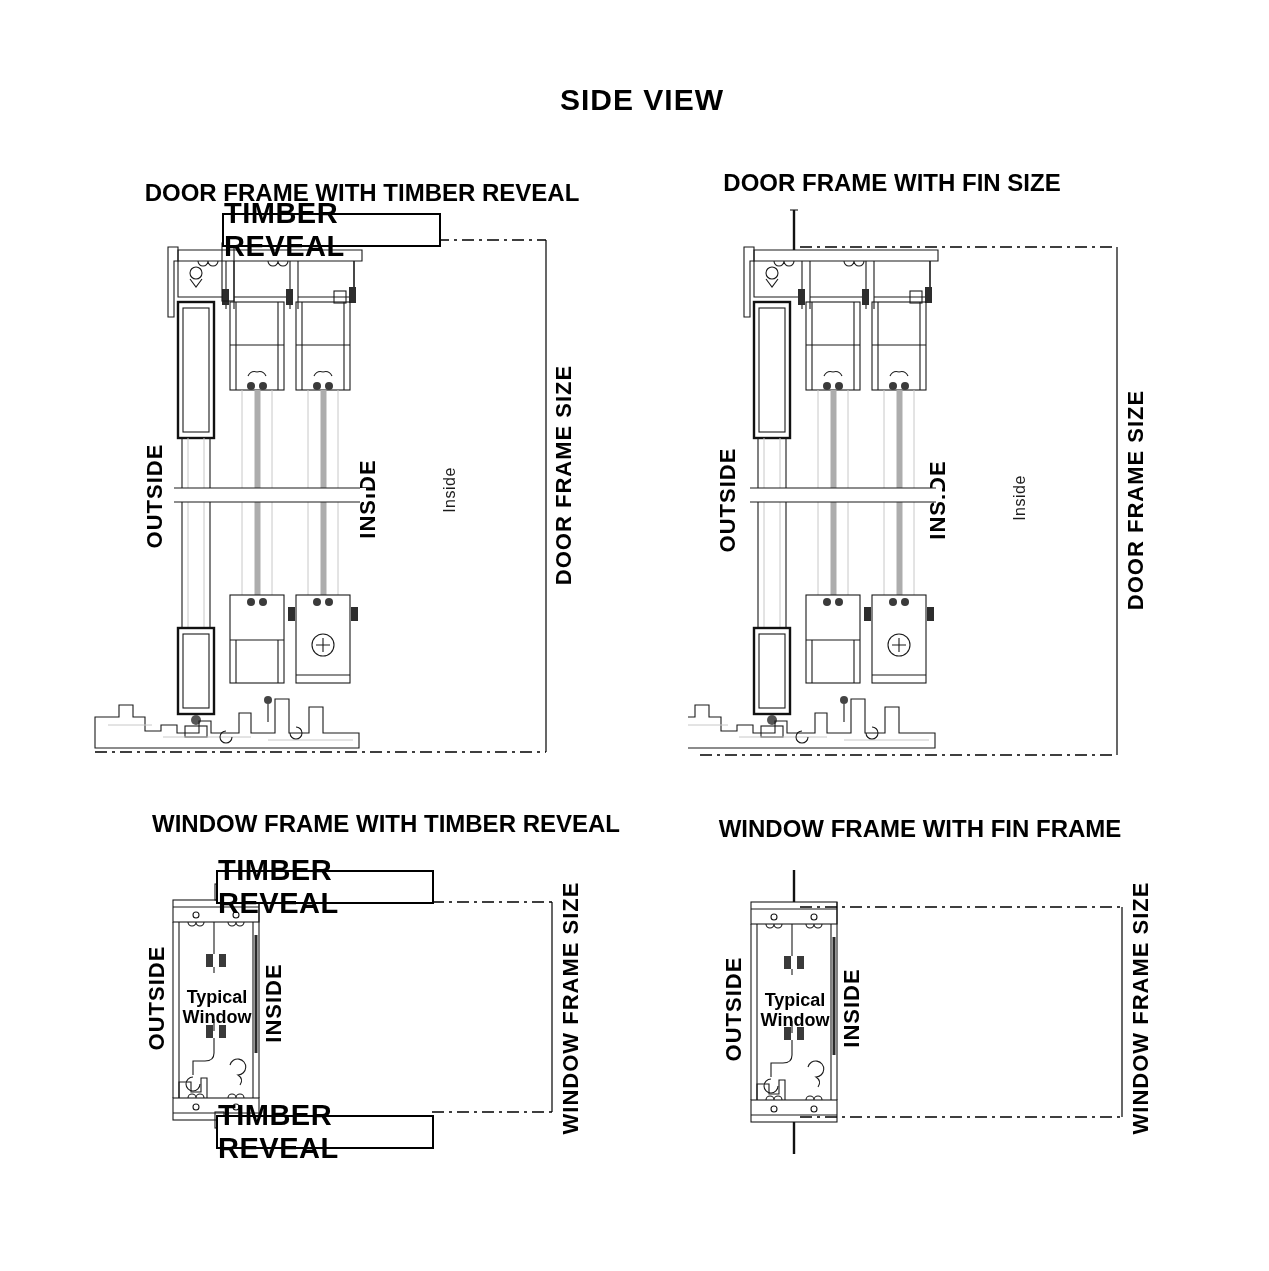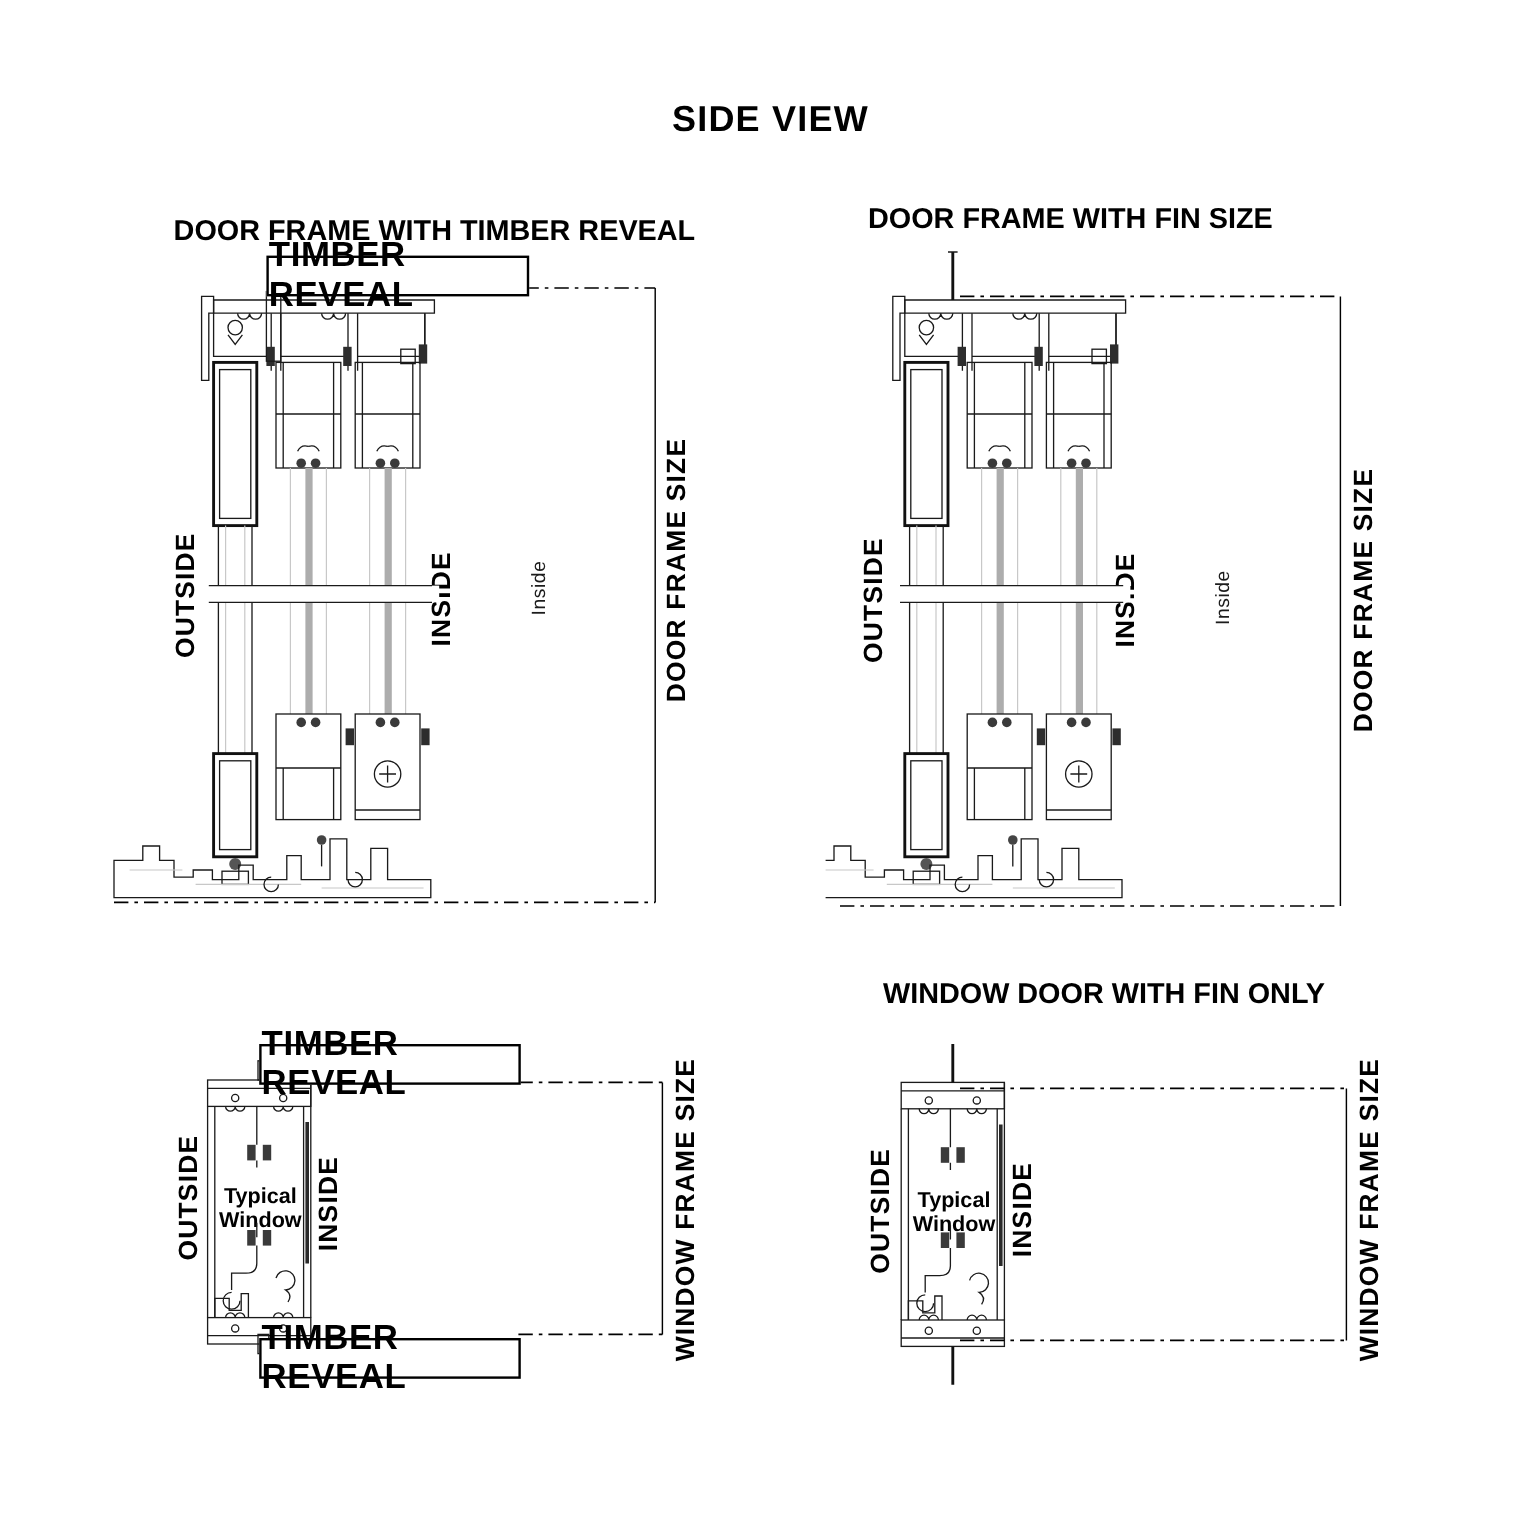--- a/index.html
+++ b/index.html
@@ -163,20 +163,21 @@
     <line class="dd" x1="800" y1="247" x2="1117" y2="247"></line>
     <line class="dim" x1="1117" y1="247" x2="1117" y2="755"></line>
     <line class="dd" x1="700" y1="755" x2="1117" y2="755"></line>
   </svg>
 
   <div class="lbl rot sidelbl" style="left:728px;top:500px;">OUTSIDE</div>
   <div class="lbl rot sidelbl" style="left:938px;top:500px;">INSIDE</div>
   <div class="lbl rot note" style="left:1020px;top:498px;">Inside</div>
   <div class="lbl rot dimlbl" style="left:1136px;top:500px;">DOOR FRAME SIZE</div>
 
+  <div class="lbl ctr heading" style="left:386px;top:824px;">WINDOW FRAME WITH TIMBER REVEAL</div>
 
   <svg class="quad" style="left:85px;top:855px;" width="515" height="312" viewBox="85 855 515 312">
     <use href="#win-sym" x="170" y="895"></use>
     <rect class="p" x="215" y="884" width="9" height="16"></rect>
     <rect class="p" x="215" y="1112" width="9" height="16"></rect>
     <line class="dd" x1="432" y1="902" x2="552" y2="902"></line>
     <line class="dim" x1="552" y1="902" x2="552" y2="1112"></line>
     <line class="dd" x1="432" y1="1112" x2="552" y2="1112"></line>
   </svg>
 
@@ -185,21 +186,21 @@
   </div>
   <div class="trbox" style="left:216px;top:1115px;width:214px;height:30px;">
     <span>TIMBER REVEAL</span>
   </div>
 
   <div class="lbl rot sidelbl" style="left:157px;top:998px;">OUTSIDE</div>
   <div class="lbl rot sidelbl" style="left:274px;top:1003px;">INSIDE</div>
   <div class="lbl ctr tw" style="left:217px;top:1007px;">Typical Window</div>
   <div class="lbl rot dimlbl" style="left:571px;top:1008px;">WINDOW FRAME SIZE</div>
 
-  <div class="lbl ctr heading" style="left:920px;top:829px;">WINDOW DOOR WITH FIN ONLY</div>
+  <div class="lbl ctr heading" style="left:920px;top:829px;">WINDOW FRAME WITH FIN FRAME</div>
 
   <svg class="quad" style="left:688px;top:855px;" width="460" height="312" viewBox="688 855 460 312">
     <use href="#win-sym" x="748" y="897"></use>
     <path class="p2" d="M794,870 v32"></path>
     <path class="p2" d="M794,1122 v32"></path>
     <line class="dd" x1="800" y1="907" x2="1122" y2="907"></line>
     <line class="dim" x1="1122" y1="907" x2="1122" y2="1117"></line>
     <line class="dd" x1="800" y1="1117" x2="1122" y2="1117"></line>
   </svg>
 

